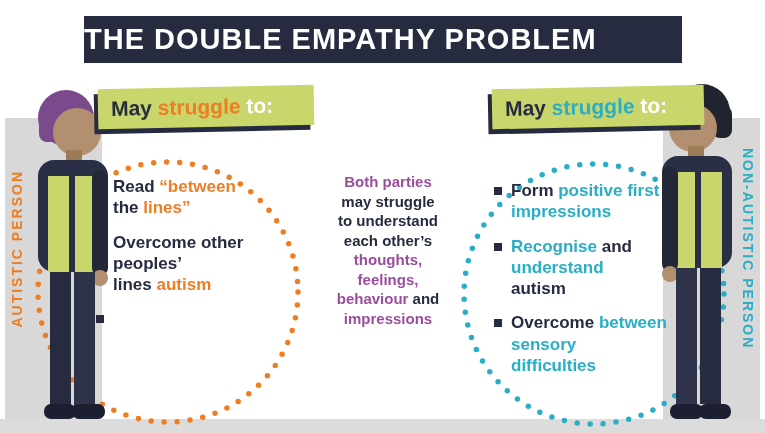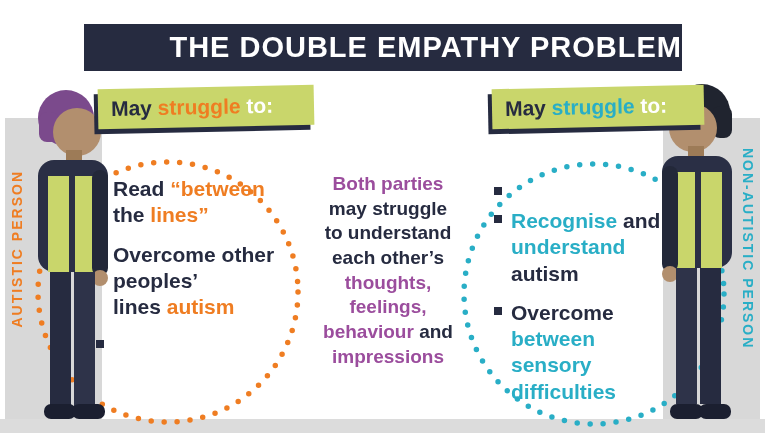--- a/index.html
+++ b/index.html
@@ -2,22 +2,22 @@
 <html><head>
 <meta charset="utf-8">
 <style>
   html,body{margin:0;padding:0;background:#ffffff;}
   .stage{
     position:relative;width:765px;height:433px;background:#ffffff;overflow:hidden;
     font-family:"Liberation Sans", sans-serif;
   }
   
   .title-bar{
-    position:absolute;left:84px;top:24px;width:598px;height:47px;background:#262b40;
-    display:flex;align-items:center;justify-content:flex-end;z-index:6;
+    position:absolute;left:84px;top:16px;width:598px;height:47px;background:#262b40;
+    display:flex;align-items:center;justify-content:flex-start;z-index:6;
   }
   .title-bar h1{margin:0;color:#ffffff;font-size:29px;font-weight:bold;letter-spacing:1px;white-space:nowrap;}
   
   .panel{position:absolute;top:118px;bottom:0;width:97px;background:#d8d8d8;z-index:0;}
   .left-panel{left:5px;}
   .right-panel{right:5px;}
   .floor{position:absolute;left:0;right:0;bottom:0;height:14px;background:#dcdcdc;z-index:0;}
   
   .side-label{position:absolute;font-weight:bold;font-size:14px;letter-spacing:2px;z-index:5;white-space:nowrap;}
   .left-side-label{left:9px;top:170px;color:#ef7d22;writing-mode:vertical-rl;transform:rotate(180deg);}
@@ -34,25 +34,25 @@
   }
   .left-banner{left:98px;width:190px;}
   .right-banner{left:492px;width:186px;}
   .banner p{margin:0;font-size:21px;font-weight:bold;white-space:pre;}
   
   .bullets{position:absolute;z-index:2;}
   .left-bullets{left:96px;top:176px;width:212px;}
   .right-bullets{left:494px;top:180px;width:205px;}
   .bullet{display:flex;gap:9px;margin-bottom:13px;}
   .sq{width:8px;height:8px;background:#262b40;margin-top:7px;flex:none;}
-  .bullet p{margin:0;font-size:21px;font-weight:bold;line-height:1.25;white-space:pre-line;}
+  .bullet p{margin:0;font-size:17px;font-weight:bold;line-height:1.25;white-space:pre-line;}
   
   .center-text{
     position:absolute;left:312px;top:172px;width:152px;text-align:center;
-    font-size:19px;font-weight:bold;line-height:1.3;white-space:pre-line;z-index:2;
+    font-size:15px;font-weight:bold;line-height:1.3;white-space:pre-line;z-index:2;
   }
   
   .person{position:absolute;z-index:3;}
   .left-person{left:16px;top:84px;}
   .right-person{left:642px;top:80px;}
   
   .c-navy{color:#262b40;}
   .c-orange{color:#ef7d22;}
   .c-teal{color:#29aec6;}
   .c-purple{color:#9b4d9d;}
@@ -101,20 +101,22 @@
 </span><span class="c-navy">lines </span><span class="c-orange">autism</span></p>
     </div>
     <div class="bullet">
       <span class="sq"></span>
     </div>
   </div>
 
   <div class="bullets right-bullets">
     <div class="bullet">
       <span class="sq"></span>
+      <p><span class="c-navy">Form </span><span class="c-teal">positive first
+impressions</span></p>
     </div>
     <div class="bullet">
       <span class="sq"></span>
       <p><span class="c-teal">Recognise </span><span class="c-navy">and
 </span><span class="c-teal">understand
 </span><span class="c-navy">autism</span></p>
     </div>
     <div class="bullet">
       <span class="sq"></span>
       <p><span class="c-navy">Overcome </span><span class="c-teal">between

